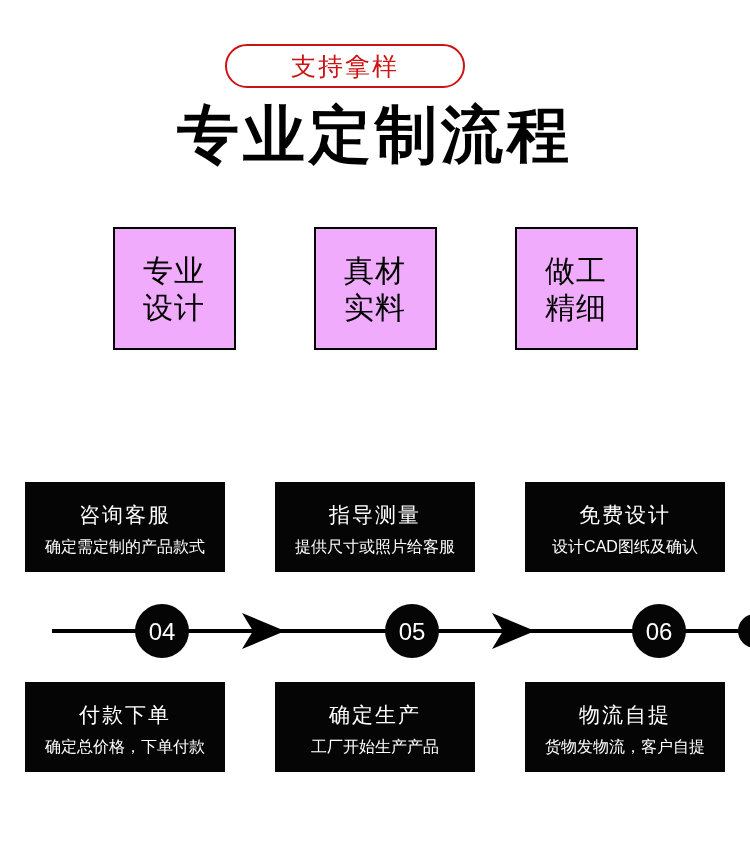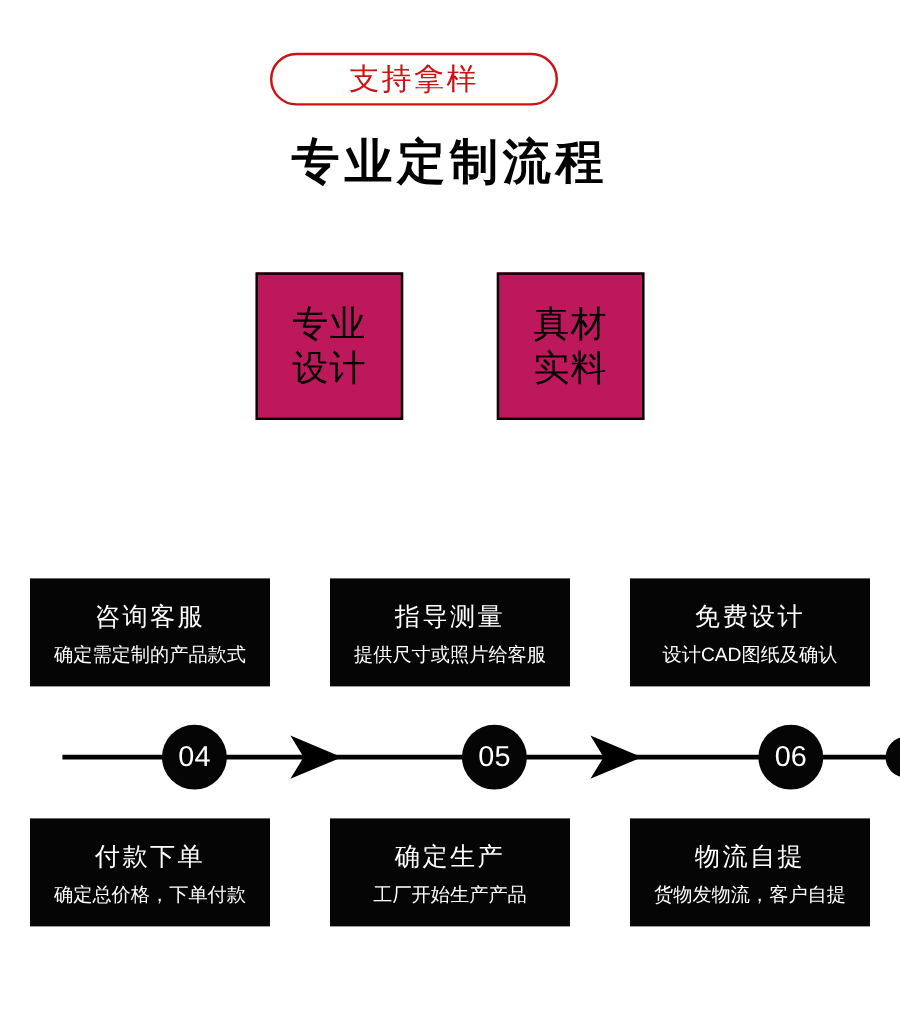--- a/index.html
+++ b/index.html
@@ -47,21 +47,21 @@
     white-space: nowrap;
   }
 
   
   .main-title {
     position: absolute;
     left: 0;
     top: 96px;
     width: 750px;
     text-align: center;
-    font-size: 40px;
+    font-size: 62px;
     line-height: 78px;
     font-weight: 700;
     color: #000000;
     letter-spacing: 4px;
     white-space: nowrap;
   }
 
   
   .features {
     position: absolute;
@@ -71,21 +71,21 @@
     height: 124px;
     display: flex;
     justify-content: center;
     gap: 78px;
   }
   .feature-box {
     box-sizing: border-box;
     width: 123px;
     height: 123px;
     border: 2px solid #000000;
-    background: #be185d;
+    background: #f0abfc;
     display: flex;
     flex-direction: column;
     justify-content: center;
     align-items: center;
     color: #000000;
     font-size: 30px;
     line-height: 37px;
     font-weight: 400;
     letter-spacing: 1px;
   }
@@ -153,20 +153,24 @@
   <div class="main-title">专业定制流程</div>
 
   <div class="features">
     <div class="feature-box">
       <span>专业</span>
       <span>设计</span>
     </div>
     <div class="feature-box">
       <span>真材</span>
       <span>实料</span>
+    </div>
+    <div class="feature-box">
+      <span>做工</span>
+      <span>精细</span>
     </div>
   </div>
 
 
   <div class="cards row1">
     <div class="card">
       <div class="card-title">咨询客服</div>
       <div class="card-sub">确定需定制的产品款式</div>
     </div>
     <div class="card">

